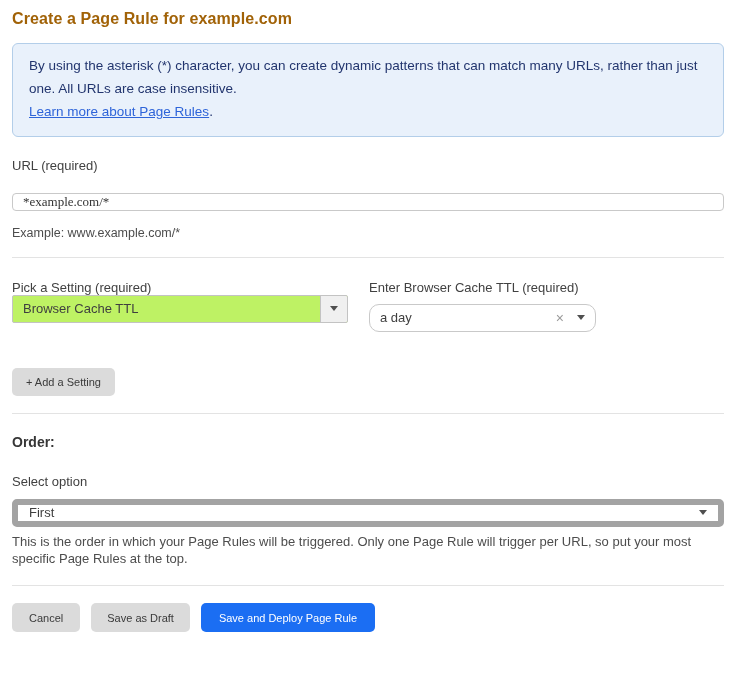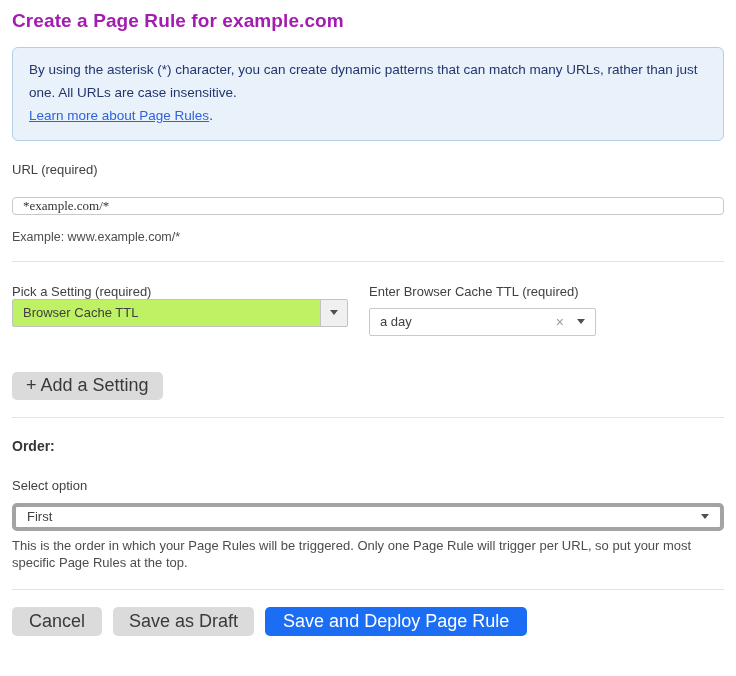--- a/index.html
+++ b/index.html
@@ -7,23 +7,23 @@
   body {
     width: 736px;
     height: 676px;
     font-family: "Liberation Sans", "DejaVu Sans", sans-serif;
     color: #3a3a3a;
     overflow: hidden;
   }
   .page { padding: 10px 12px 0 12px; }
 
   .page-title {
-    font-size: 19px;
+    font-size: 16px;
     font-weight: bold;
-    color: #a21caf;
+    color: #a16207;
     letter-spacing: 0.1px;
   }
 
   
   .info-box {
     margin-top: 15px;
     background: #e9f1fb;
     border: 1px solid #b3cee9;
     border-radius: 6px;
     padding: 11px 16px 12px 16px;
@@ -110,21 +110,21 @@
     border-left: 1px solid #c3c3c3;
     display: flex;
     align-items: center;
     justify-content: center;
   }
 
   .combo-select {
     margin-top: 9px;
     height: 28px;
     border: 1px solid #c9c9c9;
-    border-radius: 2px;
+    border-radius: 10px;
     display: flex;
     align-items: center;
     padding: 0 10px;
     background: #ffffff;
     cursor: pointer;
   }
   .combo-select .select-value {
     flex: 1;
     font-size: 13px;
     color: #3f3f3f;
@@ -142,42 +142,42 @@
     border-left: 4.5px solid transparent;
     border-right: 4.5px solid transparent;
     border-top: 5.5px solid #4f4f4f;
     display: inline-block;
   }
 
   .btn {
     border: none;
     border-radius: 5px;
     font-family: "Liberation Sans", "DejaVu Sans", sans-serif;
-    font-size: 18px;
+    font-size: 11px;
     cursor: pointer;
     display: inline-flex;
     align-items: center;
     justify-content: center;
   }
   .btn-gray {
     background: #dbdbdb;
     color: #3a3a3a;
   }
   .add-setting-btn {
     margin-top: 36px;
     height: 28px;
     padding: 0 14px;
   }
 
   
   .order-select {
     margin-top: 10px;
     height: 28px;
     width: 100%;
-    border: 4px solid #a3a3a3;
+    border: 6px solid #a3a3a3;
     border-radius: 5px;
     display: flex;
     align-items: center;
     padding: 0 11px;
     background: #ffffff;
     cursor: pointer;
   }
   .order-select .select-value {
     flex: 1;
     font-size: 13px;

